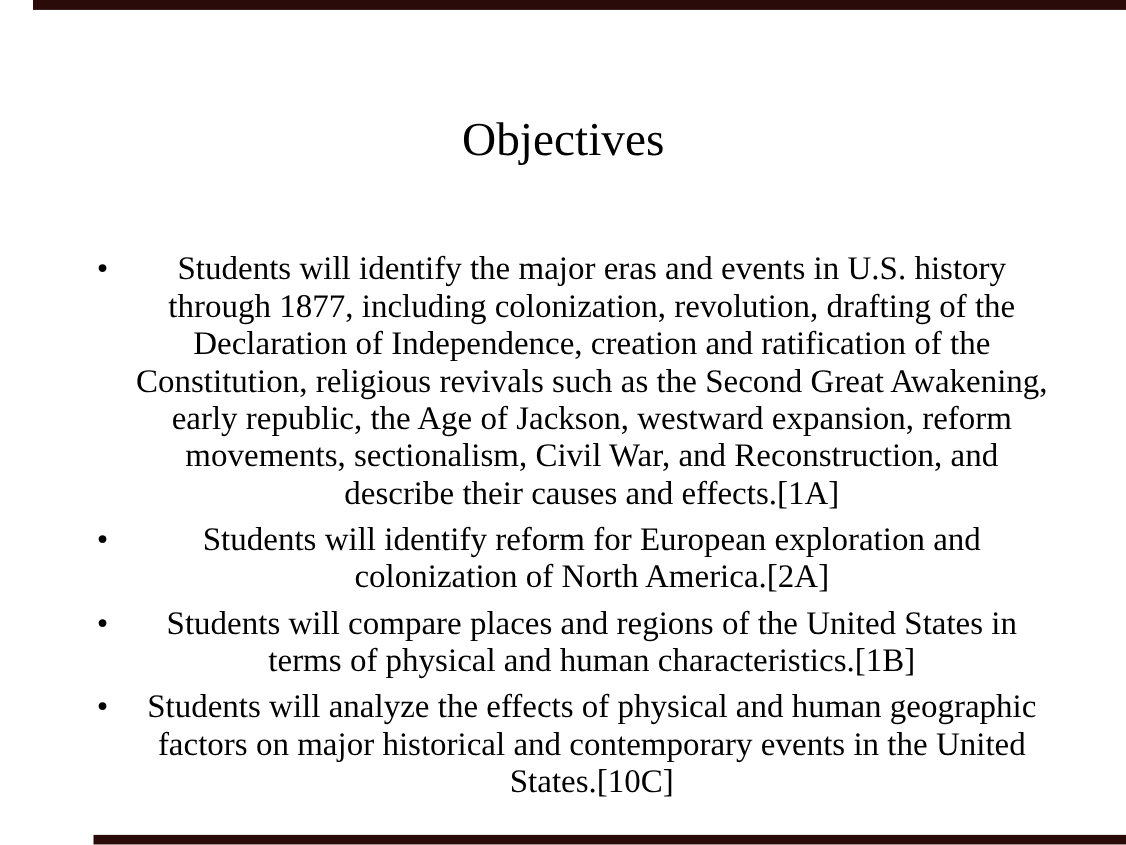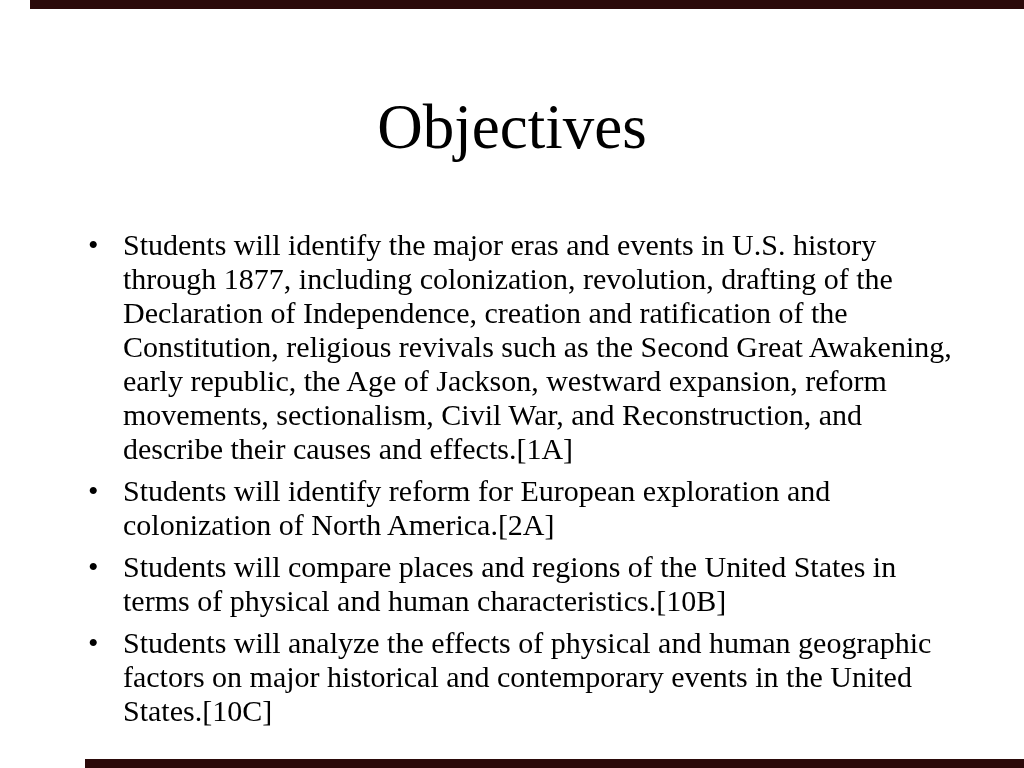--- a/index.html
+++ b/index.html
@@ -29,21 +29,21 @@
   .edge-bar.bottom {
     bottom: 0;
     left: 85px;
   }
   .slide-title {
     position: absolute;
     top: 90px;
     left: 0;
     width: 100%;
     text-align: center;
-    font-size: 63px;
+    font-size: 43px;
     line-height: 75px;
     font-weight: normal;
     margin: 0;
   }
   .objectives-list {
     position: absolute;
     top: 228px;
     left: 88px;
     width: 865px;
   }
@@ -56,20 +56,21 @@
   }
   .bullet-marker {
     flex: 0 0 35px;
     width: 35px;
     font-size: 30px;
     line-height: 34px;
   }
   .objective-text {
     flex: 1 1 auto;
     max-width: 830px;
+    text-align: center;
   }
 </style>
 </head>
 <body>
 
 <div class="slide">
 
   <div class="edge-bar top"></div>
 
   <h1 class="slide-title">Objectives</h1>
@@ -81,21 +82,21 @@
       <span class="objective-text">Students will identify the major eras and events in U.S. history through 1877, including colonization, revolution, drafting of the Declaration of Independence, creation and ratification of the Constitution, religious revivals such as the Second Great Awakening, early republic, the Age of Jackson, westward expansion, reform movements, sectionalism, Civil War, and Reconstruction, and describe their causes and effects.[1A]</span>
     </div>
 
     <div class="objective-item">
       <span class="bullet-marker">•</span>
       <span class="objective-text">Students will identify reform for European exploration and colonization of North America.[2A]</span>
     </div>
 
     <div class="objective-item">
       <span class="bullet-marker">•</span>
-      <span class="objective-text">Students will compare places and regions of the United States in terms of physical and human characteristics.[10B]</span>
+      <span class="objective-text">Students will compare places and regions of the United States in terms of physical and human characteristics.[1B]</span>
     </div>
 
     <div class="objective-item">
       <span class="bullet-marker">•</span>
       <span class="objective-text">Students will analyze the effects of physical and human geographic factors on major historical and contemporary events in the United States.[10C]</span>
     </div>
 
   </div>
 
   <div class="edge-bar bottom"></div>

